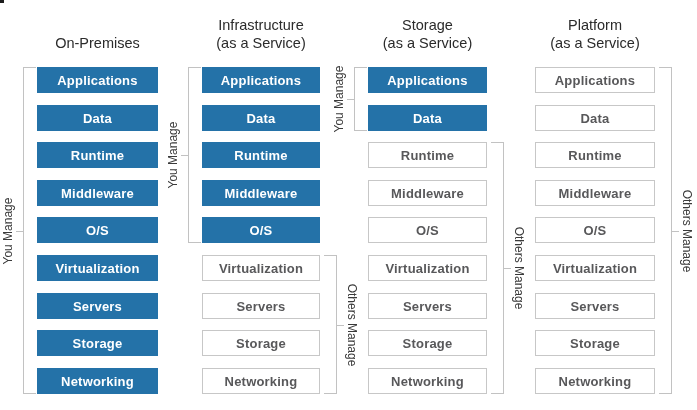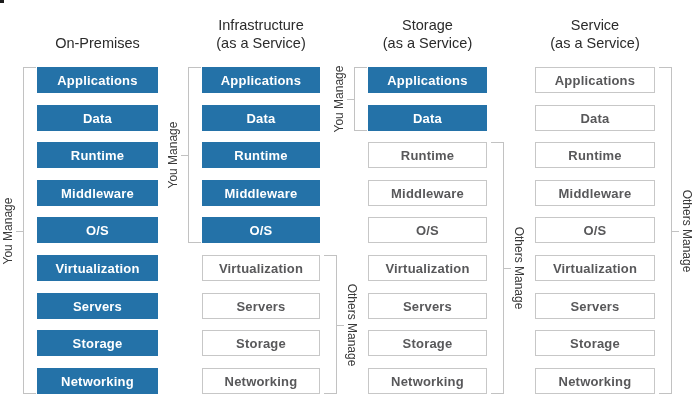--- a/index.html
+++ b/index.html
@@ -92,21 +92,21 @@
       <div class="bracket-line" style="background: rgb(194, 194, 194); left: 354px; top: 67px; width: 13px; height: 1px;"></div>
       <div class="bracket-line" style="background: rgb(194, 194, 194); left: 354px; top: 130px; width: 13px; height: 1px;"></div>
       <div class="bracket-line" style="background: rgb(194, 194, 194); left: 347px; top: 99px; width: 7px; height: 1px;"></div>
       <div class="bracket-label" style="left: 339px; top: 99px; color: rgb(58, 58, 58); transform: translate(-50%, -50%) rotate(-90deg);">You Manage</div>
       <div class="bracket-line" style="background: rgb(194, 194, 194); left: 503px; top: 142px; width: 1px; height: 252px;"></div>
       <div class="bracket-line" style="background: rgb(194, 194, 194); left: 491px; top: 142px; width: 13px; height: 1px;"></div>
       <div class="bracket-line" style="background: rgb(194, 194, 194); left: 491px; top: 393px; width: 13px; height: 1px;"></div>
       <div class="bracket-line" style="background: rgb(194, 194, 194); left: 504px; top: 268px; width: 7px; height: 1px;"></div>
       <div class="bracket-label" style="left: 519px; top: 268px; color: rgb(58, 58, 58); transform: translate(-50%, -50%) rotate(90deg);">Others Manage</div>
       <div class="col-header" style="left: 505px; width: 180px; color: rgb(43, 43, 43);">
-        <div>Service</div>
+        <div>Platform</div>
         <div>(as a Service)</div>
       </div>
       <div class="layer-box others" style="left: 535px; top: 67px; width: 120px; background: rgb(255, 255, 255); border: 1px solid rgb(199, 199, 199); color: rgb(88, 88, 90);">Applications</div>
       <div class="layer-box others" style="left: 535px; top: 105px; width: 120px; background: rgb(255, 255, 255); border: 1px solid rgb(199, 199, 199); color: rgb(88, 88, 90);">Data</div>
       <div class="layer-box others" style="left: 535px; top: 142px; width: 120px; background: rgb(255, 255, 255); border: 1px solid rgb(199, 199, 199); color: rgb(88, 88, 90);">Runtime</div>
       <div class="layer-box others" style="left: 535px; top: 180px; width: 120px; background: rgb(255, 255, 255); border: 1px solid rgb(199, 199, 199); color: rgb(88, 88, 90);">Middleware</div>
       <div class="layer-box others" style="left: 535px; top: 217px; width: 120px; background: rgb(255, 255, 255); border: 1px solid rgb(199, 199, 199); color: rgb(88, 88, 90);">O/S</div>
       <div class="layer-box others" style="left: 535px; top: 255px; width: 120px; background: rgb(255, 255, 255); border: 1px solid rgb(199, 199, 199); color: rgb(88, 88, 90);">Virtualization</div>
       <div class="layer-box others" style="left: 535px; top: 293px; width: 120px; background: rgb(255, 255, 255); border: 1px solid rgb(199, 199, 199); color: rgb(88, 88, 90);">Servers</div>
       <div class="layer-box others" style="left: 535px; top: 330px; width: 120px; background: rgb(255, 255, 255); border: 1px solid rgb(199, 199, 199); color: rgb(88, 88, 90);">Storage</div>

